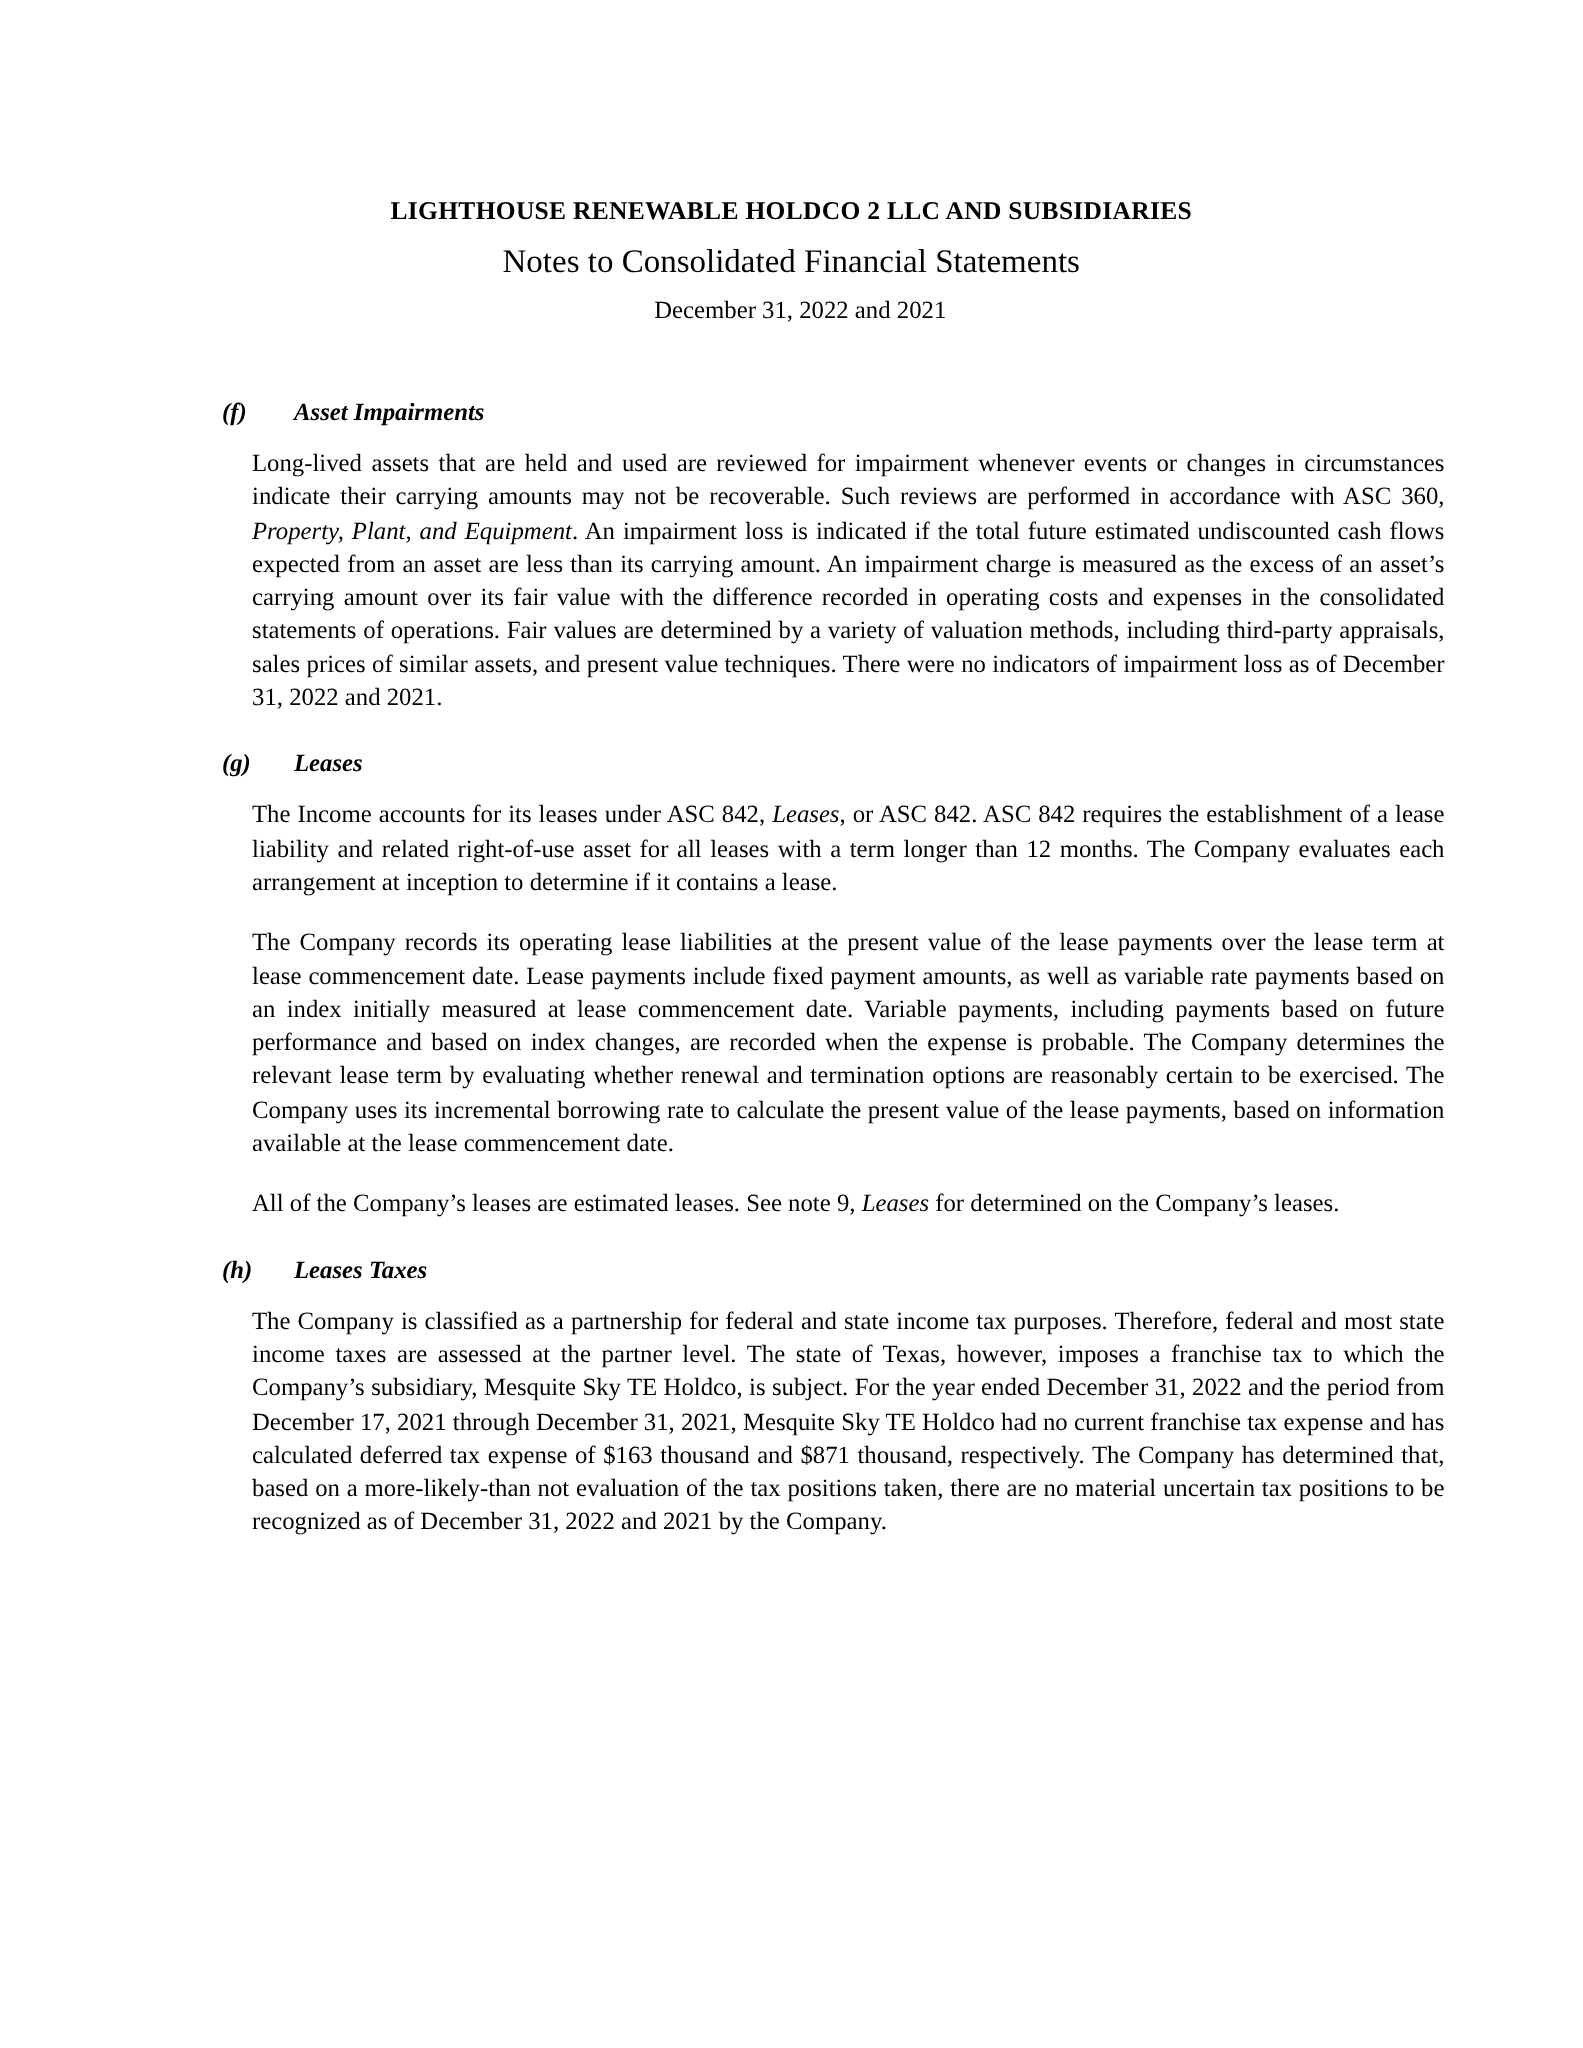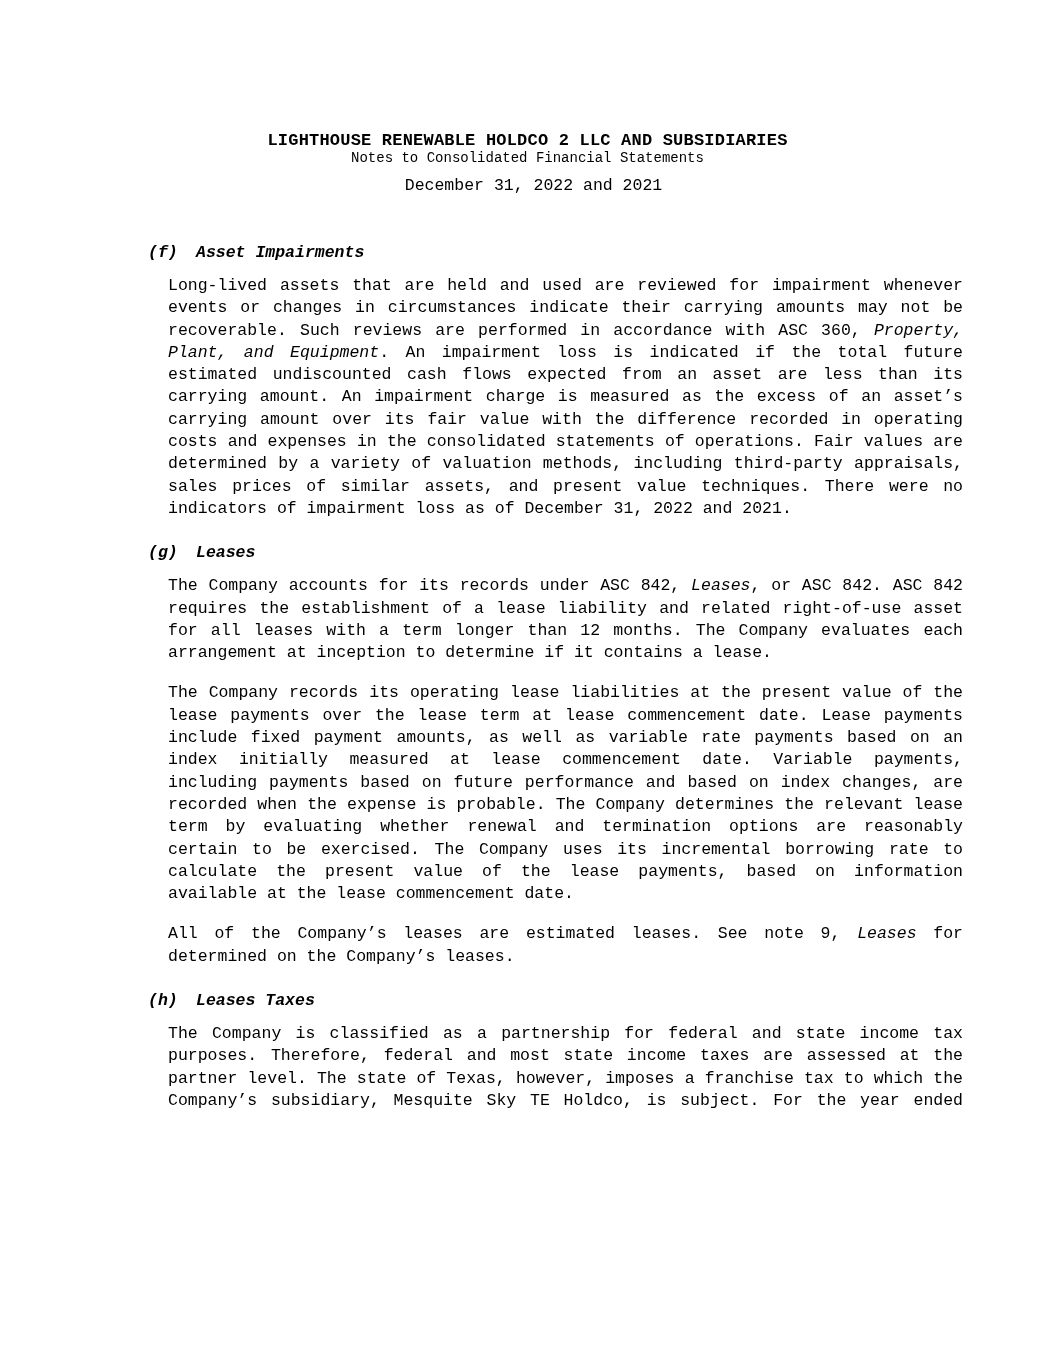--- a/index.html
+++ b/index.html
@@ -6,36 +6,37 @@
     margin: 0;
     padding: 0;
     background: #ffffff;
   }
   .page {
     position: relative;
     width: 1055px;
     height: 1112px;
     background: #ffffff;
     color: #000000;
-    font-family: Liberation Mono, monospace;
+    font-family: Liberation Serif, serif;
     font-size: 16.5px;
     overflow: hidden;
     box-sizing: border-box;
   }
   .doc-header {
     padding-top: 131px;
     text-align: center;
   }
   .doc-title {
     font-weight: bold;
     font-size: 17px;
     letter-spacing: 0.2px;
   }
   .doc-subtitle {
-    font-size: 14px;
+    margin-top: 10px;
+    font-size: 22px;
   }
   .doc-date {
     margin-top: 10px;
     font-size: 16.5px;
     padding-left: 12px;
   }
   .doc-body {
     display: flow-root;
     margin: 48px 92px 0 148px;
   }
@@ -105,21 +106,21 @@
         <p class="para"><span>Long-lived assets that are held and used are reviewed for impairment whenever events or changes in circumstances indicate their carrying amounts may not be recoverable. Such reviews are performed in accordance with ASC 360, </span><em>Property, Plant, and Equipment</em><span>. An impairment loss is indicated if the total future estimated undiscounted cash flows expected from an asset are less than its carrying amount. An impairment charge is measured as the excess of an asset’s carrying amount over its fair value with the difference recorded in operating costs and expenses in the consolidated statements of operations. Fair values are determined by a variety of valuation methods, including third-party appraisals, sales prices of similar assets, and present value techniques. There were no indicators of impairment loss as of December 31, 2022 and 2021.</span></p>
       </div>
     </section>
 
     <section class="note-section">
       <div class="section-head">
         <span class="section-label">(g)</span>
         <h2 class="section-title">Leases</h2>
       </div>
       <div class="section-paras">
-        <p class="para"><span>The Company accounts for its records under ASC 842, </span><em>Leases</em><span>, or ASC 842. ASC 842 requires the establishment of a lease liability and related right-of-use asset for all leases with a term longer than 12 months. The Company evaluates each arrangement at inception to determine if it contains a lease.</span></p>
+        <p class="para"><span>The Income accounts for its leases under ASC 842, </span><em>Leases</em><span>, or ASC 842. ASC 842 requires the establishment of a lease liability and related right-of-use asset for all leases with a term longer than 12 months. The Company evaluates each arrangement at inception to determine if it contains a lease.</span></p>
         <p class="para"><span>The Company records its operating lease liabilities at the present value of the lease payments over the lease term at lease commencement date. Lease payments include fixed payment amounts, as well as variable rate payments based on an index initially measured at lease commencement date. Variable payments, including payments based on future performance and based on index changes, are recorded when the expense is probable. The Company determines the relevant lease term by evaluating whether renewal and termination options are reasonably certain to be exercised. The Company uses its incremental borrowing rate to calculate the present value of the lease payments, based on information available at the lease commencement date.</span></p>
         <p class="para"><span>All of the Company’s leases are estimated leases. See note 9, </span><em>Leases</em><span> for determined on the Company’s leases.</span></p>
       </div>
     </section>
 
     <section class="note-section">
       <div class="section-head">
         <span class="section-label">(h)</span>
         <h2 class="section-title">Leases Taxes</h2>
       </div>

